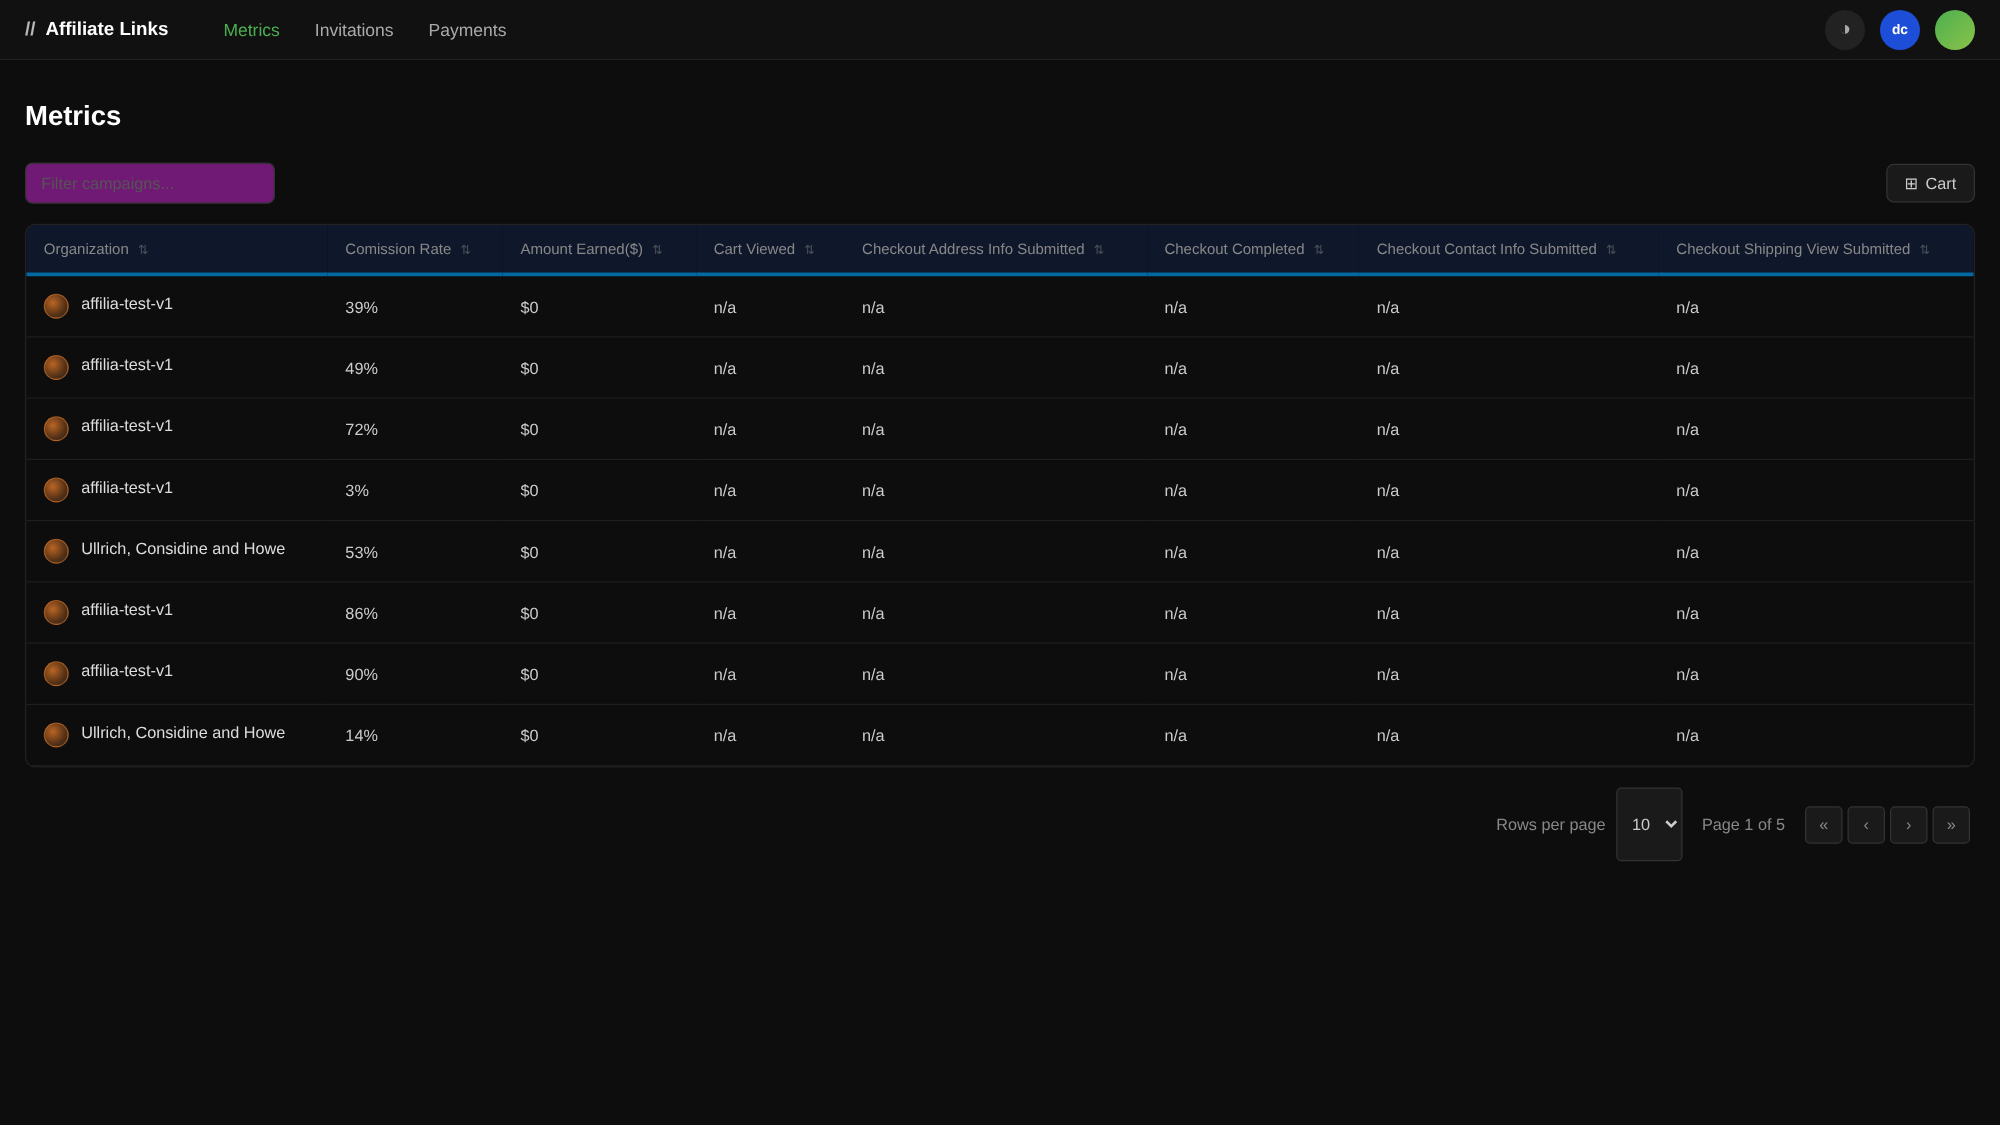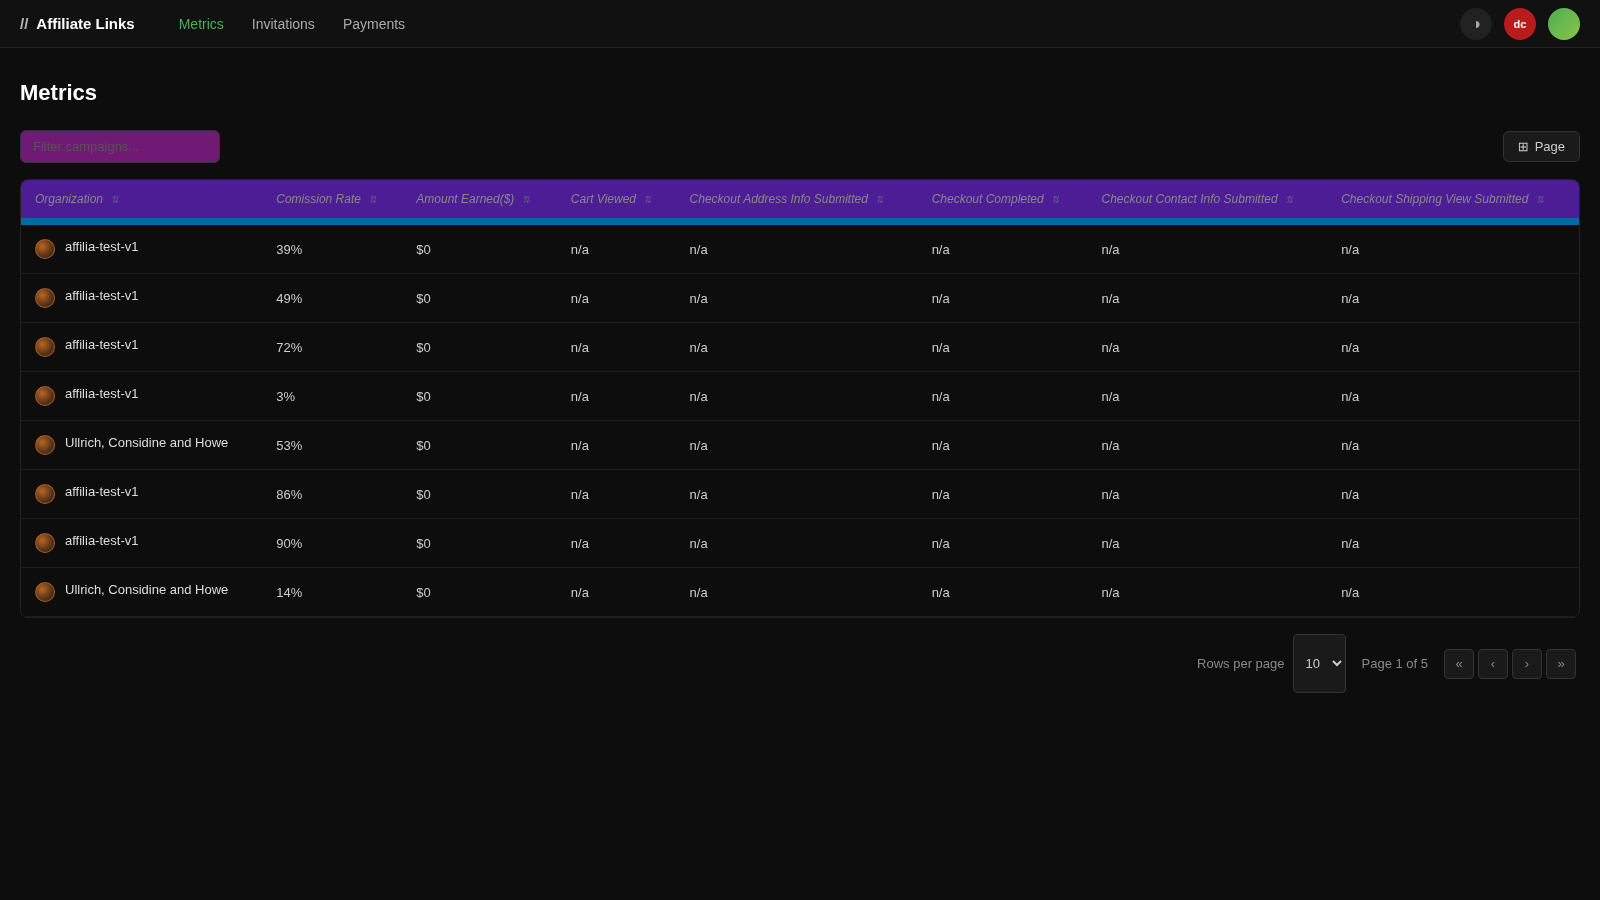--- a/index.html
+++ b/index.html
@@ -121,23 +121,22 @@
       overflow-x: auto;
       border: 1px solid #222;
       border-radius: 8px;
     }
     table {
       width: 100%;
       border-collapse: collapse;
       min-width: 1400px;
     }
     thead tr {
-      background: #4c1d95;
-      border-bottom: 7px solid #0369a1;
-      font-style: italic;
+      background: #0f172a;
+      border-bottom: 3px solid #0369a1;
     }
     thead th {
       padding: 12px 14px;
       text-align: left;
       font-size: 12px;
       color: #888;
       font-weight: 500;
       white-space: nowrap;
       cursor: pointer;
       user-select: none;
@@ -229,35 +228,35 @@
   </div>
   <div class="nav-links">
     <a class="nav-link active">Metrics</a>
     <a class="nav-link">Invitations</a>
     <a class="nav-link">Payments</a>
   </div>
   <div class="navbar-right">
     <div class="nav-icon-btn">
       <span>◑</span>
     </div>
-    <div class="nav-icon-btn" style="background:#b91c1c; color:#fff; font-size:11px; font-weight:700;">
+    <div class="nav-icon-btn" style="background:#1d4ed8; color:#fff; font-size:11px; font-weight:700;">
       <span>dc</span>
     </div>
     <div class="avatar"></div>
   </div>
 </nav>
 
 <div class="page">
   <h1 class="page-title">Metrics</h1>
 
   <div class="toolbar">
     <input class="filter-input" type="text" placeholder="Filter campaigns..." style="">
     <button class="view-btn">
       <span>⊞</span>
-      <span>Page</span>
+      <span>Cart</span>
     </button>
   </div>
 
   <div class="table-wrapper">
     <table>
       <thead>
         <tr>
           <th>
             <span>Organization</span>
             <span class="sort-icon">⇅</span>

